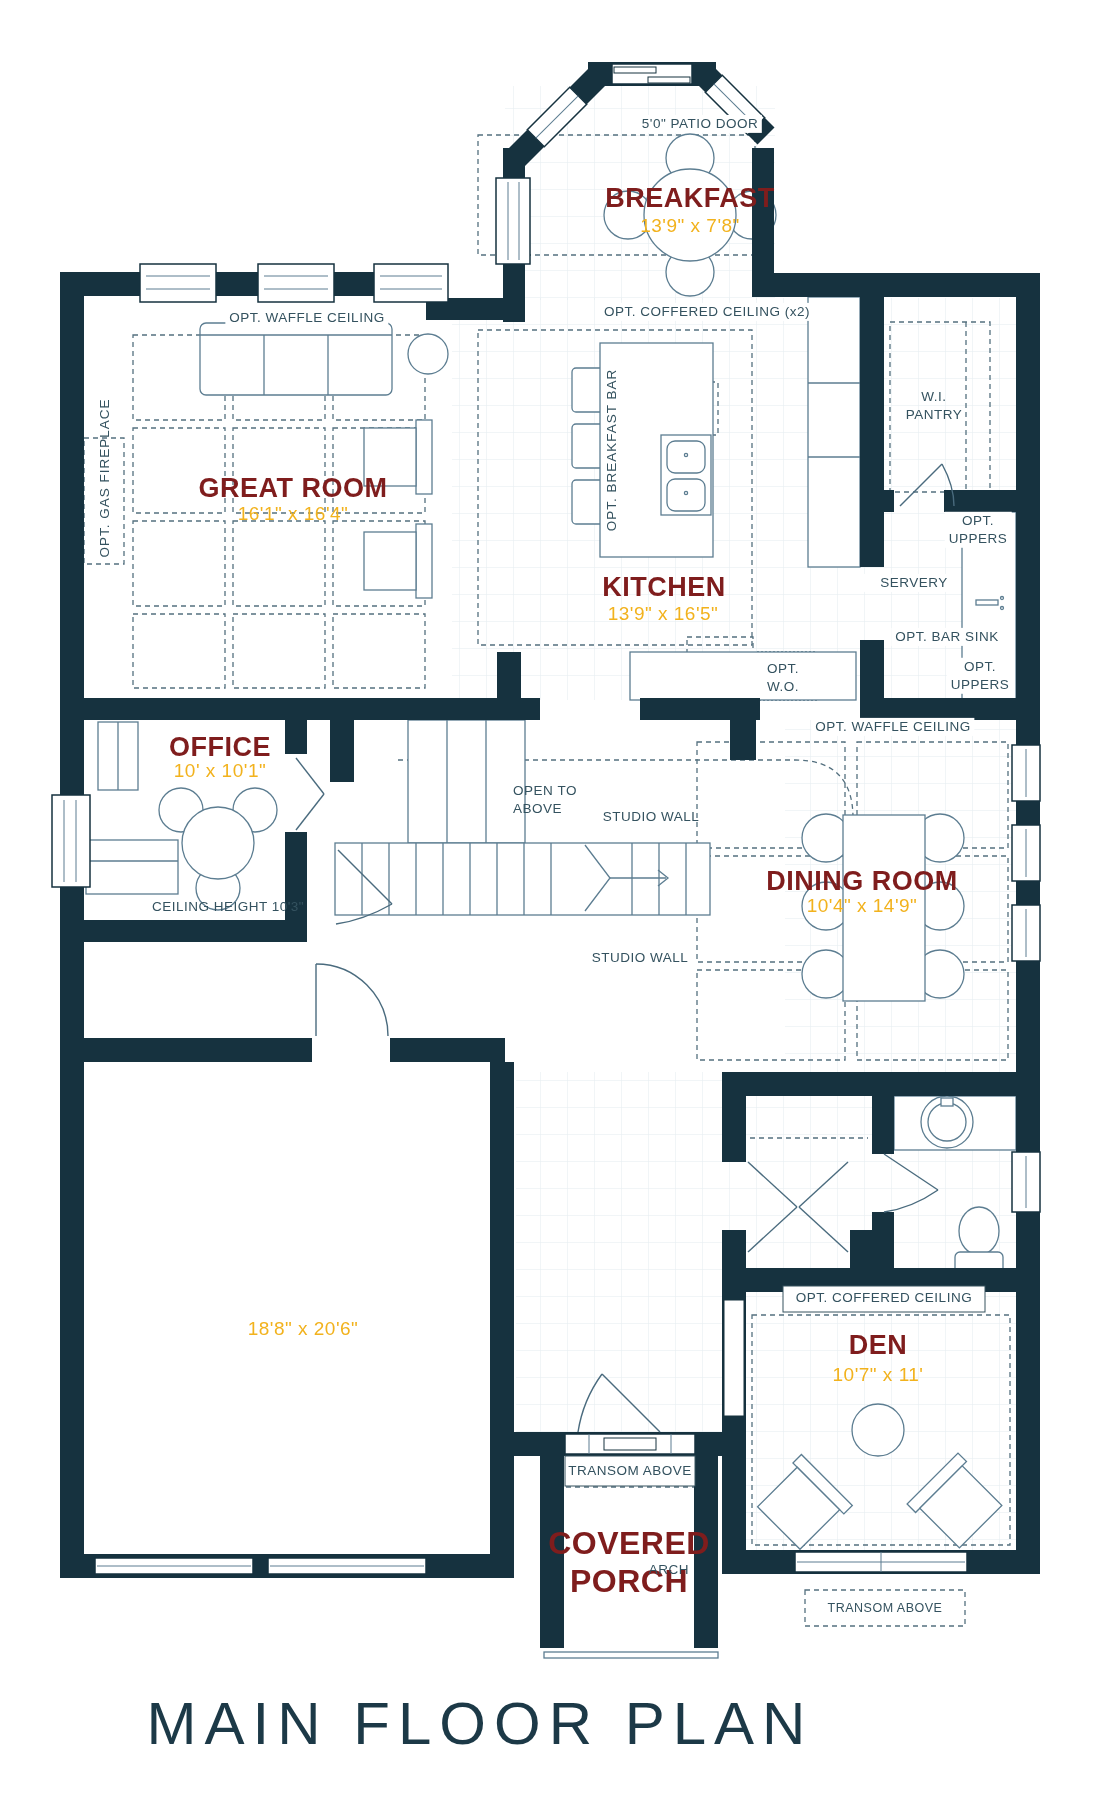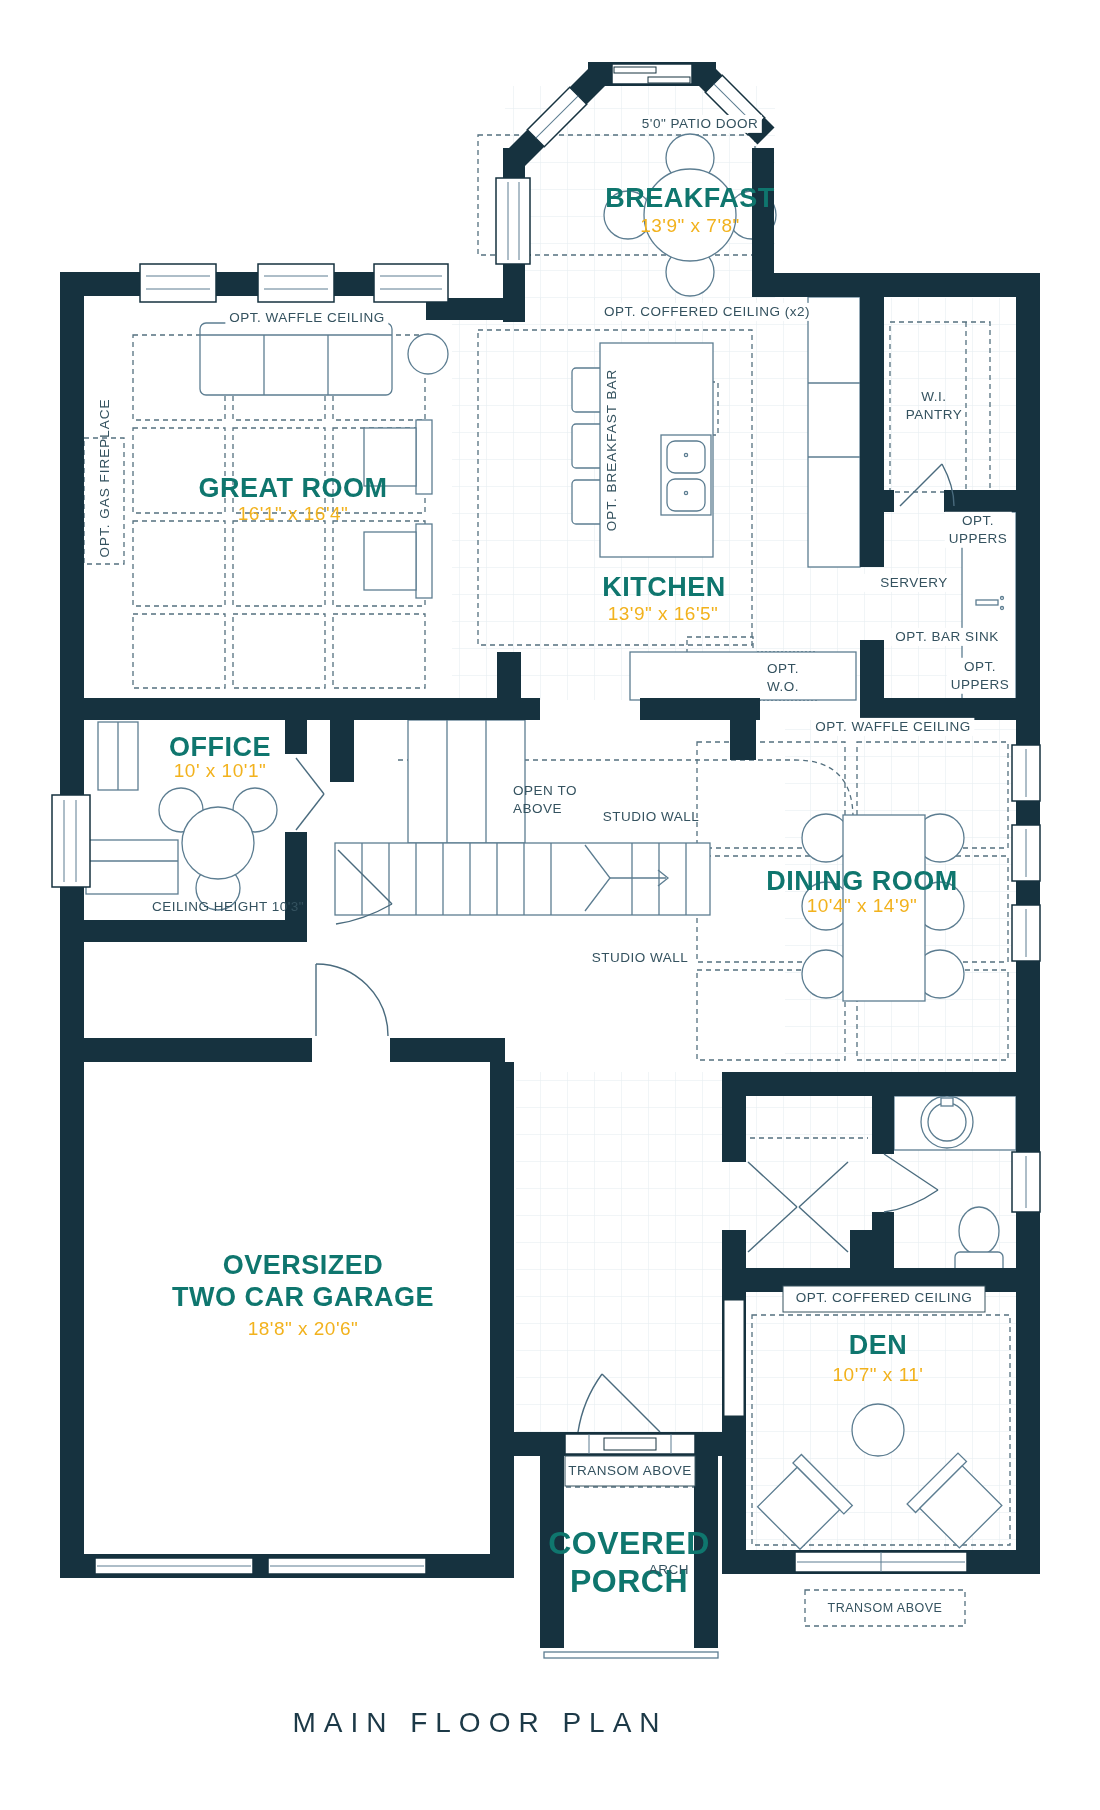--- a/index.html
+++ b/index.html
@@ -1,25 +1,25 @@
 <!DOCTYPE html>
 <html><head>
 <meta charset="utf-8">
 <style>
   html,body{margin:0;padding:0;background:#ffffff;}
   #plan{position:relative;width:1100px;height:1810px;background:#fff;overflow:hidden;
         font-family:"Liberation Sans",sans-serif;}
   .lbl{position:absolute;transform:translate(-50%,-50%);color:#34525F;font-size:13.5px;
        letter-spacing:.5px;white-space:pre-line;text-align:center;line-height:1.35;z-index:5;}
   .bg{background:#fff;padding:0 4px;}
-  .room{color:#0f766e;font-weight:bold;font-size:27px;letter-spacing:.5px;line-height:1.2;}
+  .room{color:#7f1d1d;font-weight:bold;font-size:27px;letter-spacing:.5px;line-height:1.2;}
   .dims{color:#F2B21D;font-size:19px;font-weight:400;letter-spacing:.5px;}
   .vlbl{position:absolute;color:#34525F;font-size:13.5px;letter-spacing:1px;white-space:nowrap;
         writing-mode:vertical-rl;transform:translate(-50%,-50%) rotate(180deg);z-index:5;}
-  .title{position:absolute;transform:translate(-50%,-50%);color:#1C3947;font-size:28px;
+  .title{position:absolute;transform:translate(-50%,-50%);color:#1C3947;font-size:60px;
          letter-spacing:8px;font-weight:400;white-space:nowrap;z-index:5;}
   svg{position:absolute;left:0;top:0;}
 </style>
 </head>
 <body>
 
 <div id="plan">
 
 <svg width="1100" height="1810" viewBox="0 0 1100 1810">
   <defs>
@@ -355,22 +355,20 @@
 <div class="lbl" style="left:545px;top:800px;text-align:left;">OPEN TO
 ABOVE</div>
 <div class="lbl" style="left:651px;top:817px;">STUDIO WALL</div>
 <div class="lbl" style="left:640px;top:958px;">STUDIO WALL</div>
 
 <div class="lbl room" style="left:862px;top:881px;">DINING ROOM</div>
 <div class="lbl dims" style="left:862px;top:906px;">10'4" x 14'9"</div>
 
 <div class="lbl" style="left:228px;top:907px;">CEILING HEIGHT 10'3"</div>
 
-<div class="lbl room" style="left:303px;top:1281px;">OVERSIZED
-TWO CAR GARAGE</div>
 <div class="lbl dims" style="left:303px;top:1329px;">18'8" x 20'6"</div>
 
 <div class="lbl" style="left:884px;top:1298px;">OPT. COFFERED CEILING</div>
 <div class="lbl room" style="left:878px;top:1345px;">DEN</div>
 <div class="lbl dims" style="left:878px;top:1375px;">10'7" x 11'</div>
 
 <div class="lbl" style="left:630px;top:1471px;">TRANSOM ABOVE</div>
 <div class="lbl room" style="left:629px;top:1562px;font-size:32px;">COVERED
 PORCH</div>
 <div class="lbl" style="left:629px;top:1570px;margin-left:40px;">ARCH</div>

